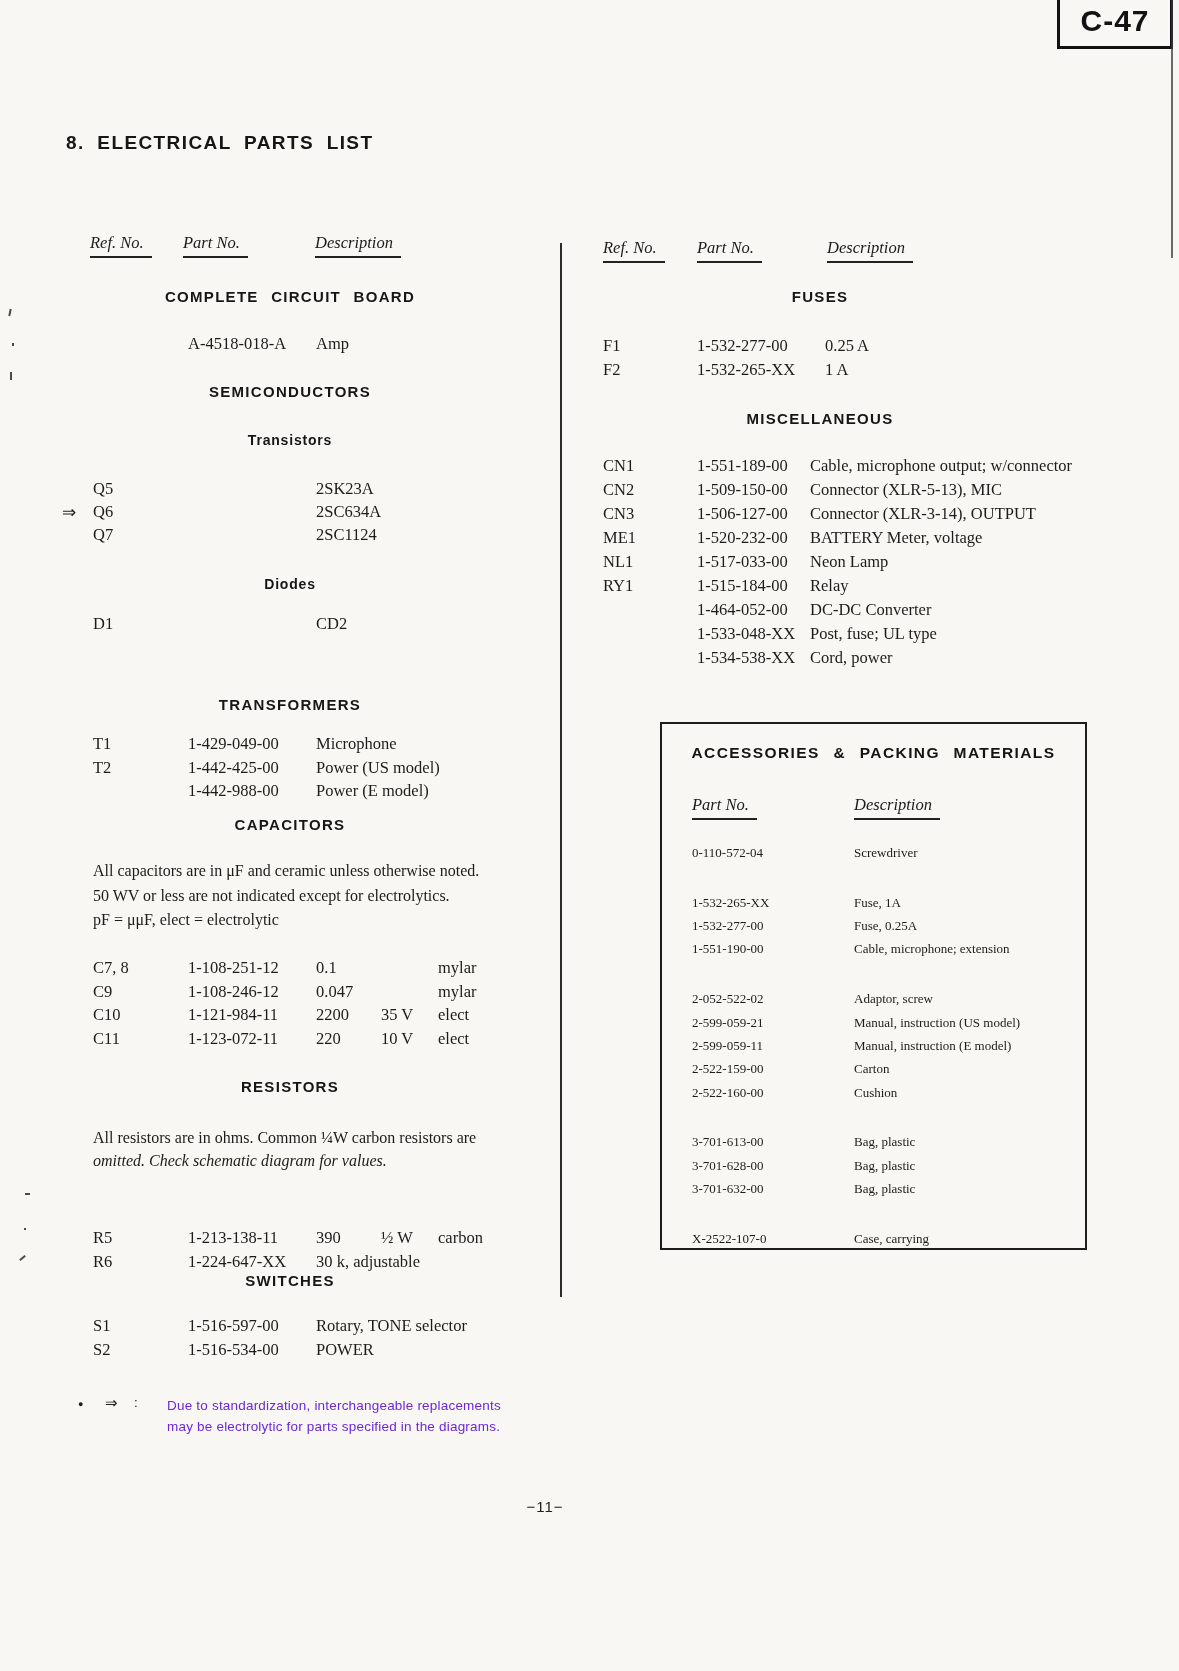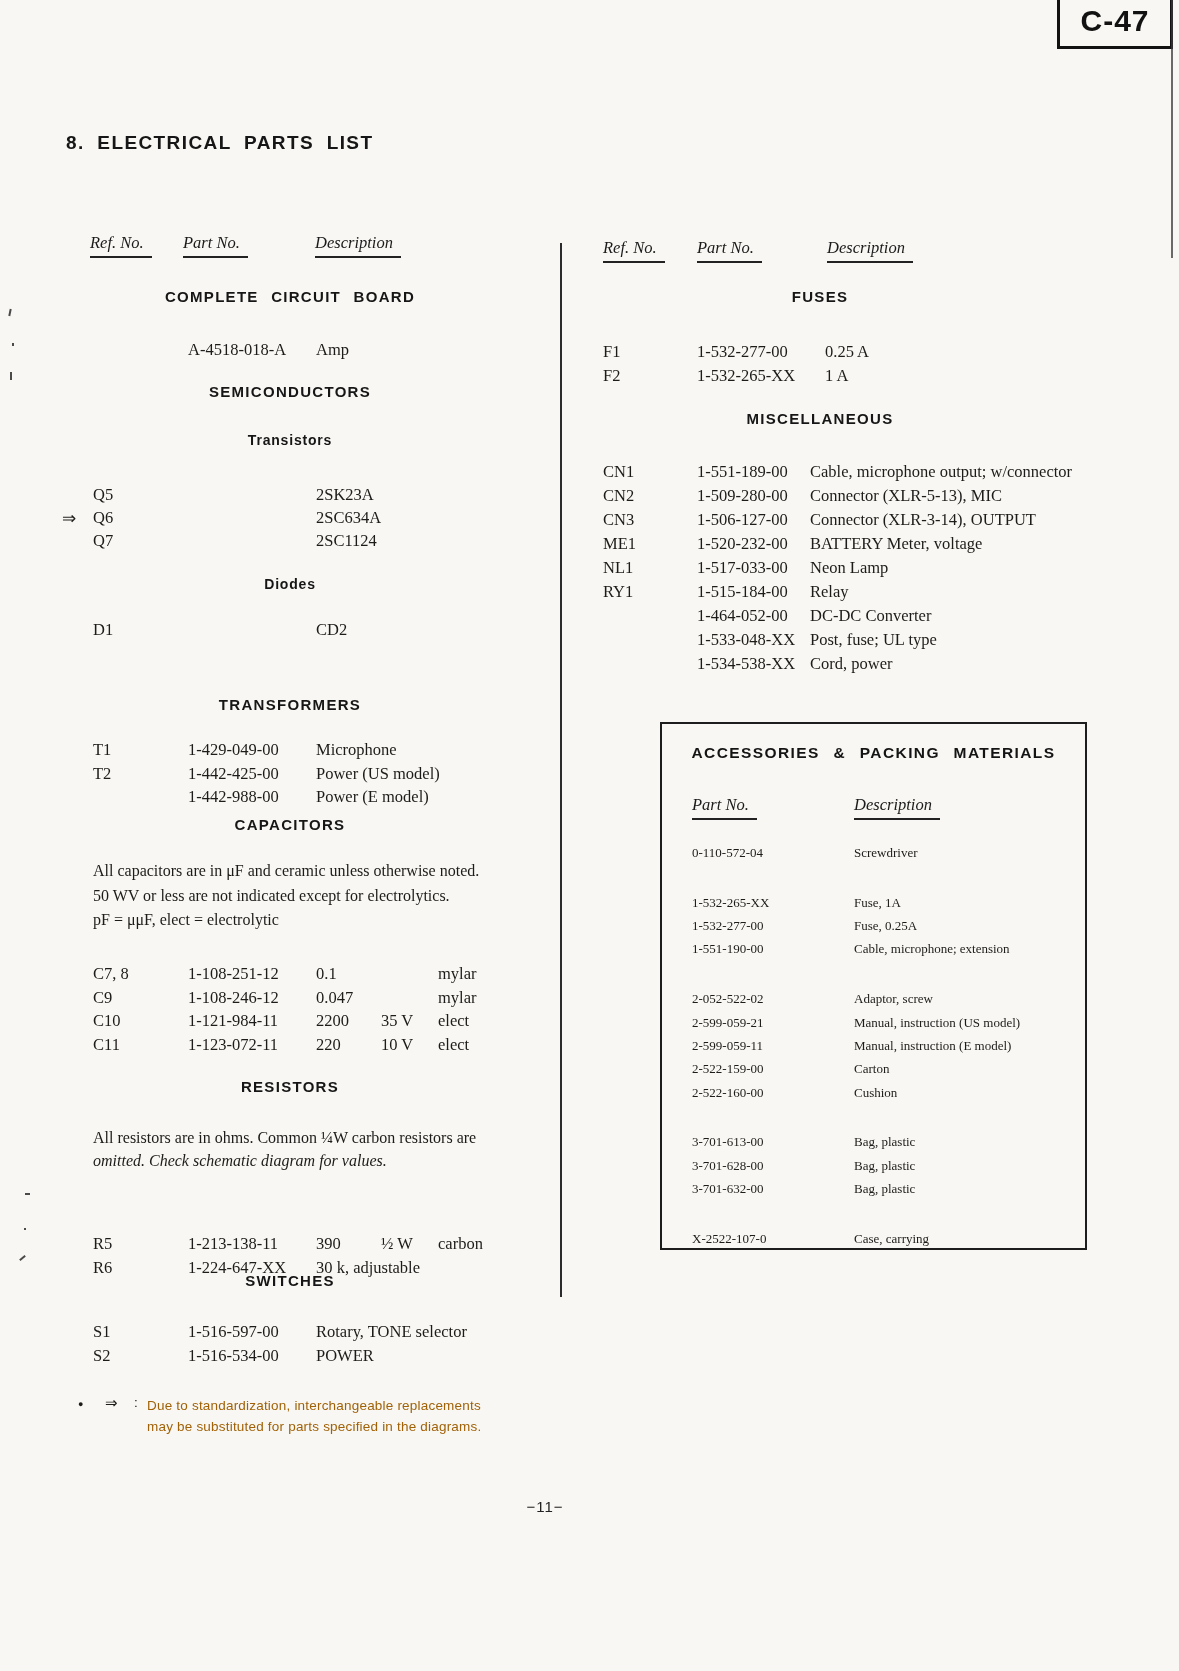--- a/index.html
+++ b/index.html
@@ -42,21 +42,21 @@
     font-family:"Liberation Sans", sans-serif;font-weight:bold;color:#161616;
   }
   .sec-title.main{font-size:15px;letter-spacing:1.3px;word-spacing:7px;}
   .sec-title.sub{font-size:14px;letter-spacing:.8px;}
   .lsec-title{left:60px;width:460px;}
   .rsec-title{left:540px;width:560px;}
   
   .notes{position:absolute;left:93px;width:460px;}
   .note-line{white-space:nowrap;font-size:16px;}
   
-  .rows{position:absolute;margin-top:6px;}
+  .rows{position:absolute;}
   .lrows{left:60px;width:500px;}
   .rrows{left:540px;width:620px;}
   .prow{position:relative;font-size:16.5px;}
   .prow span{position:absolute;white-space:nowrap;}
   .lrows .c-arrow{left:2px;font-size:17px;}
   .lrows .c-ref{left:33px;}
   .lrows .c-part{left:128px;}
   .lrows .c-desc{left:256px;}
   .lrows .c-volt{left:321px;}
   .lrows .c-type{left:378px;}
@@ -82,21 +82,21 @@
   .acc-row{position:relative;height:23.3px;line-height:23.3px;font-size:13px;}
   .acc-row span{position:absolute;white-space:nowrap;}
   .acc-row .g-part{left:30px;}
   .acc-row .g-desc{left:192px;}
   
   .footnote{position:absolute;left:60px;top:1390px;width:520px;height:60px;font-family:"Liberation Sans", sans-serif;}
   .fn-bullet{position:absolute;left:18px;top:9px;font-size:9px;}
   .fn-arrow{position:absolute;left:45px;top:4px;font-size:15px;}
   .fn-colon{position:absolute;left:74px;top:5px;font-size:13.5px;}
   .fn-lines{position:absolute;left:87px;top:5px;}
-  .fn-line{white-space:nowrap;font-size:13.5px;line-height:21px;letter-spacing:.2px;color:#a16207;}
+  .fn-line{white-space:nowrap;font-size:13.5px;line-height:21px;letter-spacing:.2px;color:#6d28d9;margin-left:20px;}
   
   .pagenum{
     position:absolute;left:500px;top:1498px;width:90px;text-align:center;
     font-family:"Liberation Sans", sans-serif;font-size:15px;letter-spacing:1px;color:#222;
   }
   
   .speck{position:absolute;background:#4a4a4a;}
   .sp1{left:9px;top:309px;width:2px;height:7px;transform:rotate(12deg);}
   .sp2{left:12px;top:343px;width:2px;height:3px;}
   .sp3{left:10px;top:372px;width:2px;height:8px;}
@@ -201,21 +201,21 @@
         </div>
       </div>
   </div>
 
   <div class="footnote">
     <span class="fn-bullet">●</span>
     <span class="fn-arrow">⇒</span>
     <span class="fn-colon">:</span>
     <div class="fn-lines">
       <div class="fn-line">Due to standardization, interchangeable replacements</div>
-      <div class="fn-line">may be substituted for parts specified in the diagrams.</div>
+      <div class="fn-line">may be electrolytic for parts specified in the diagrams.</div>
     </div>
   </div>
 
   <div class="pagenum">−11−</div>
 
   <div class="speck sp1"></div>
   <div class="speck sp2"></div>
   <div class="speck sp3"></div>
   <div class="speck sp4"></div>
   <div class="speck sp5"></div>
@@ -350,21 +350,21 @@
     </div>
     <div class="sec-title main rsec-title" style="top: 410px;">MISCELLANEOUS</div>
     <div class="rows rrows sec-misc" style="top: 456px;">
       <div class="prow" style="height: 24px;">
         <span class="c-ref">CN1</span>
         <span class="c-part">1-551-189-00</span>
         <span class="c-desc">Cable, microphone output; w/connector</span>
       </div>
       <div class="prow" style="height: 24px;">
         <span class="c-ref">CN2</span>
-        <span class="c-part">1-509-280-00</span>
+        <span class="c-part">1-509-150-00</span>
         <span class="c-desc">Connector (XLR-5-13), MIC</span>
       </div>
       <div class="prow" style="height: 24px;">
         <span class="c-ref">CN3</span>
         <span class="c-part">1-506-127-00</span>
         <span class="c-desc">Connector (XLR-3-14), OUTPUT</span>
       </div>
       <div class="prow" style="height: 24px;">
         <span class="c-ref">ME1</span>
         <span class="c-part">1-520-232-00</span>

